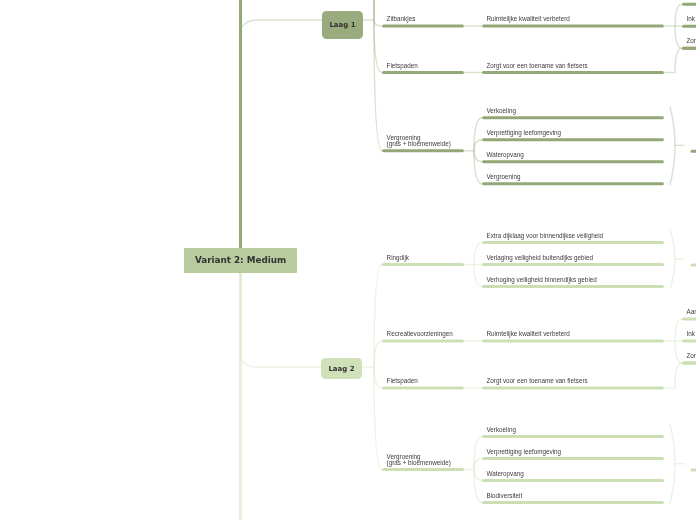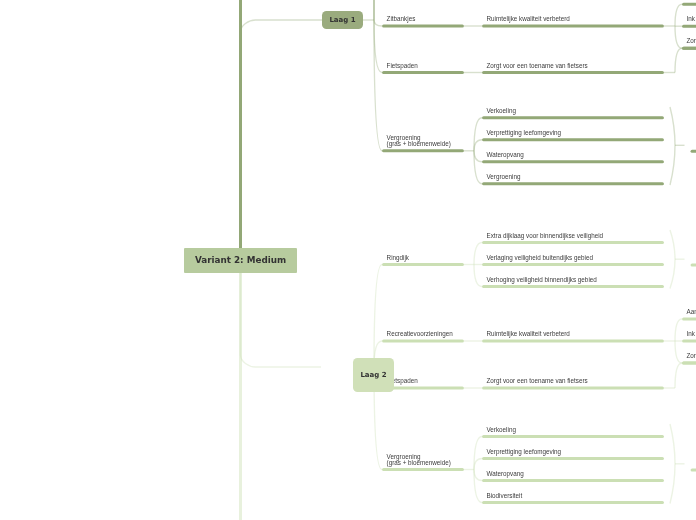--- a/index.html
+++ b/index.html
@@ -133,20 +133,20 @@
       <div class="lbl" style="left: 486.5px; top: 378.27px;">Zorgt voor een toename van fietsers</div>
       <div class="lbl" style="left: 386.6px; top: 453.67px;">Vergroening</div>
       <div class="lbl" style="left: 386.6px; top: 459.77px;">(gras + bloemenweide)</div>
       <div class="lbl" style="left: 486.5px; top: 426.77px;">Verkoeling</div>
       <div class="lbl" style="left: 486.5px; top: 448.77px;">Verprettiging leefomgeving</div>
       <div class="lbl" style="left: 486.5px; top: 470.77px;">Wateropvang</div>
       <div class="lbl" style="left: 486.5px; top: 492.77px;">Biodiversiteit</div>
       <div class="nodebox root" style="left: 184px; top: 247.5px; width: 113px; height: 25px; background: rgb(183, 203, 158);">
         <span>Variant 2: Medium</span>
       </div>
-      <div class="nodebox" style="left: 322px; top: 11px; width: 41px; height: 18px; background: rgb(154, 171, 126);">
+      <div class="nodebox" style="left: 322px; top: 11px; width: 41px; height: 28px; background: rgb(154, 171, 126);">
         <span>Laag 1</span>
       </div>
-      <div class="nodebox" style="left: 321px; top: 358px; width: 41px; height: 34px; background: rgb(208, 224, 184); margin-left: 32px;">
+      <div class="nodebox" style="left: 321px; top: 358px; width: 41px; height: 21px; background: rgb(208, 224, 184);">
         <span>Laag 2</span>
       </div>
     </div>
 </div>
 
 </body></html>

